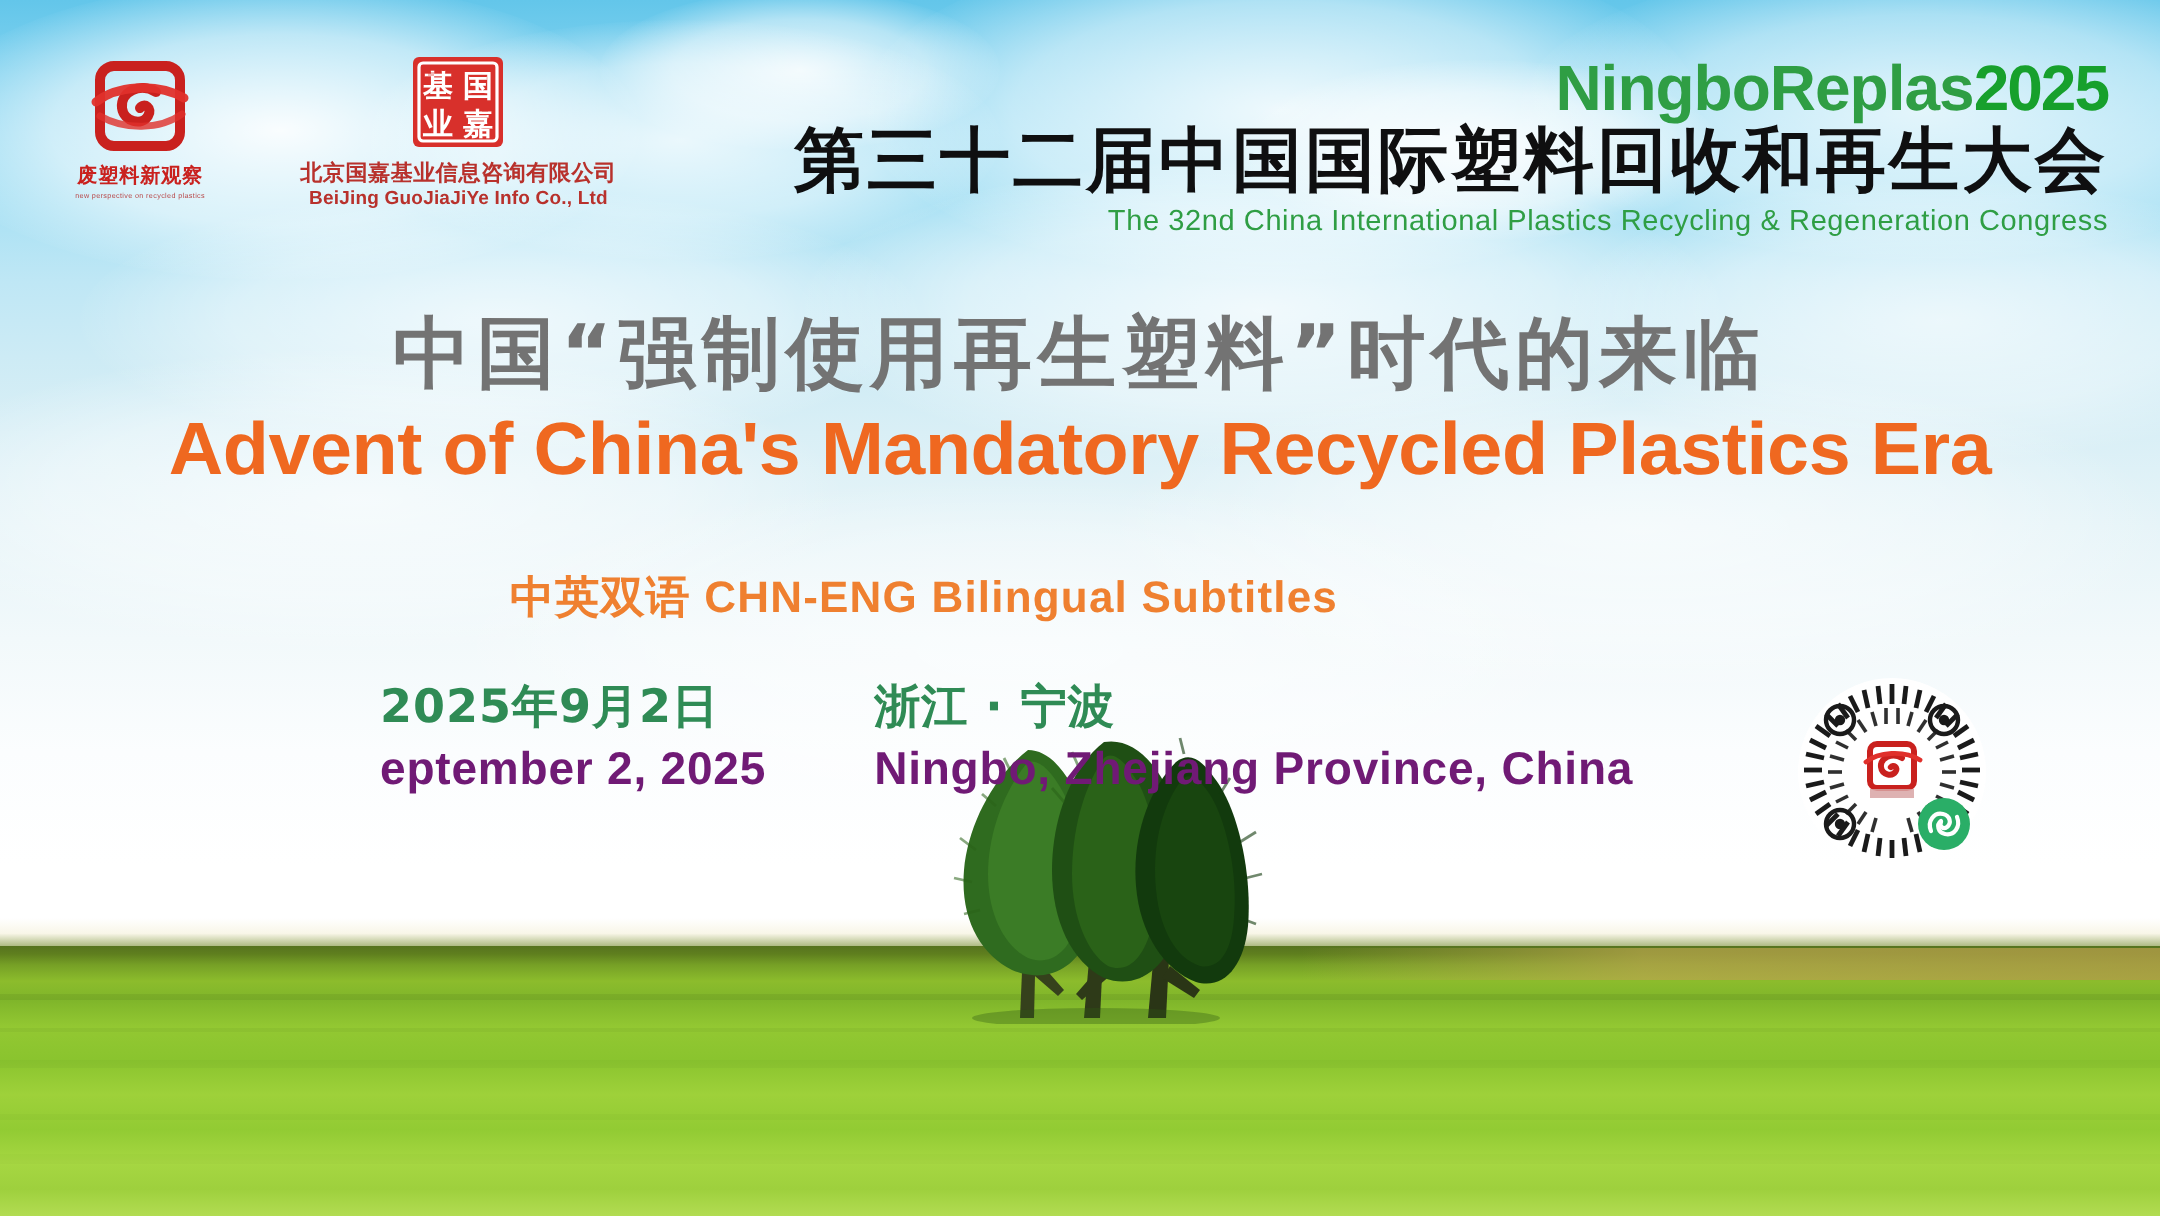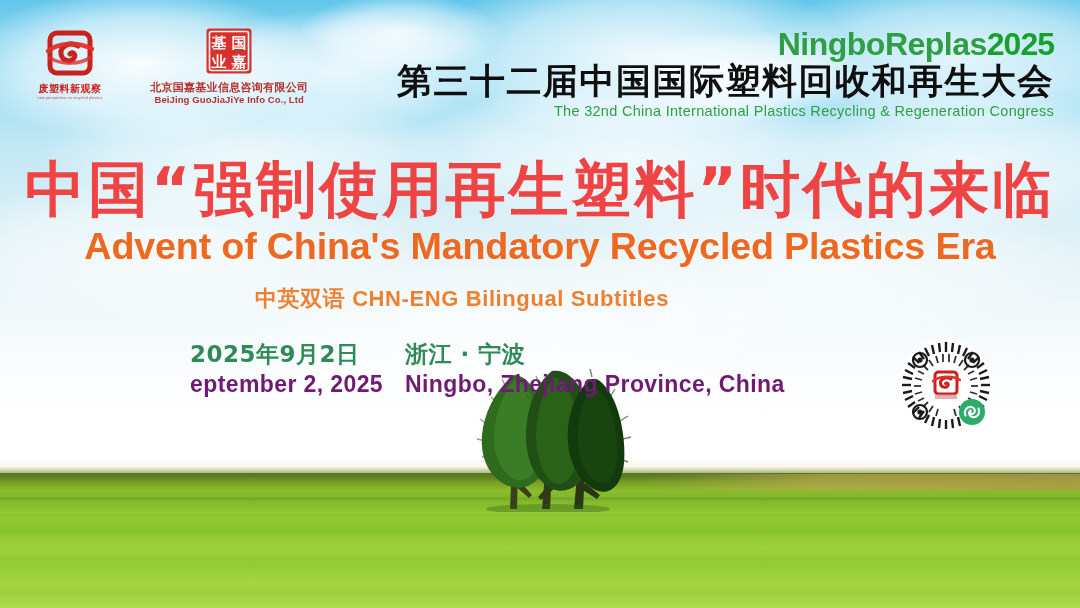--- a/index.html
+++ b/index.html
@@ -143,41 +143,41 @@
   }
   .event-en {
     margin-top:3px;
     font-size:14.5px; font-weight:400; color:#2f9e44;
     letter-spacing:.3px; line-height:1.1; white-space:nowrap;
   }
 
   
   .headline-wrap { position:absolute; left:0; top:158px; width:1080px; text-align:center; }
   .headline-cn {
-    font-size:60px; font-weight:900; color:#ef4444;
+    font-size:39px; font-weight:900; color:#737373;
     letter-spacing:3px; line-height:1.05; white-space:nowrap;
     font-family:"DejaVu Sans","Liberation Sans",sans-serif;
   }
   .headline-en {
     margin-top:6px;
     font-size:37px; font-weight:700; color:#ef6820;
     letter-spacing:-0.2px; line-height:1.1; white-space:nowrap;
     transform:scaleX(1.02);
   }
 
   
   .bilingual {
     position:absolute; left:0; top:284px; width:924px; text-align:center;
     font-size:22px; font-weight:700; color:#ef8030;
     letter-spacing:.6px; white-space:nowrap;
   }
   .bilingual .cn { font-family:"DejaVu Sans","Liberation Sans",sans-serif; font-weight:900; }
 
   
-  .info-row { position:absolute; left:190px; top:340px; display:flex; gap:22px; align-items:flex-start; }
+  .info-row { position:absolute; left:190px; top:340px; display:flex; gap:54px; align-items:flex-start; }
   .info-col { line-height:1.22; }
   .info-cn {
     font-size:23px; font-weight:700; color:#2f8b55;
     letter-spacing:.5px; white-space:nowrap;
     font-family:"DejaVu Sans","Liberation Sans",sans-serif;
   }
   .info-en {
     font-size:23px; font-weight:700; color:#701a75;
     letter-spacing:.4px; white-space:nowrap; margin-top:2px;
   }

